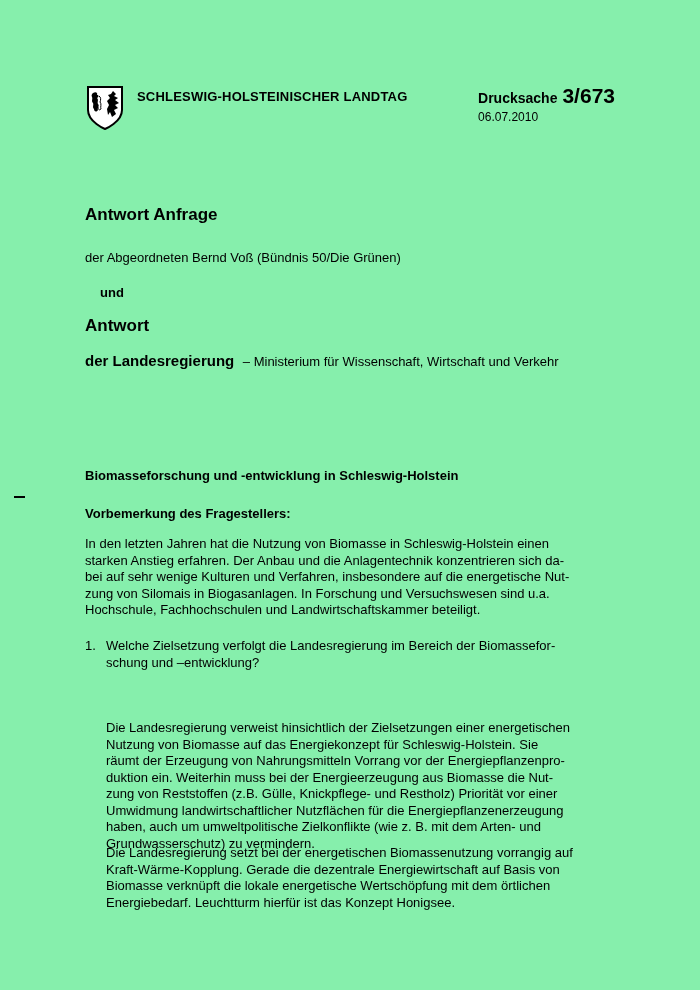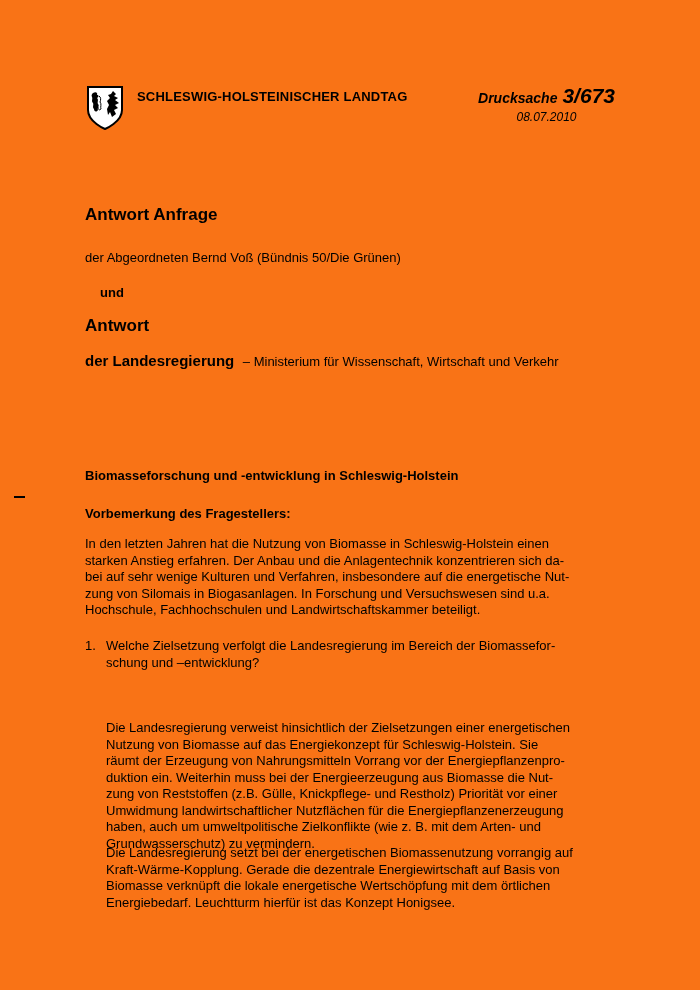--- a/index.html
+++ b/index.html
@@ -4,29 +4,29 @@
 <style>
   * { margin: 0; padding: 0; box-sizing: border-box; }
   html, body { width: 700px; height: 990px; }
   body {
     background: #ffffff;
     color: #000000;
     font-family: "Liberation Sans", sans-serif;
     position: relative;
     overflow: hidden;
   }
-  .page { position: absolute; inset: 0; background: #f97316; }
+  .page { position: absolute; inset: 0; background: #86efac; }
 
   
   .header { position: absolute; top: 84px; left: 85px; width: 530px; display: flex; }
   .logo { width: 40px; height: 48px; flex: 0 0 auto; }
   .header-left { margin-left: 12px; padding-top: 5px; }
   .org-name { font-size: 13px; font-weight: bold; letter-spacing: 0.2px; }
   .period { font-size: 12px; margin-top: 7px; }
-  .header-right { margin-left: auto; text-align: center; padding-top: 0px; font-style: italic; }
+  .header-right { margin-left: auto; text-align: left; padding-top: 0px; }
   .doc-line { display: flex; align-items: baseline; justify-content: flex-end; }
   .doc-type { font-size: 14px; font-weight: bold; }
   .doc-number { font-size: 21px; font-weight: bold; margin-left: 5px; }
   .doc-date { font-size: 12px; margin-top: 2px; }
 
   
   .t-kleine   { position: absolute; top: 205px; left: 85px; font-size: 17px; font-weight: bold; }
   .t-reqby    { position: absolute; top: 250px; left: 85px; font-size: 13px; }
   .t-und      { position: absolute; top: 285px; left: 100px; font-size: 13px; font-weight: bold; }
   .t-antwort  { position: absolute; top: 316px; left: 85px; font-size: 17px; font-weight: bold; }
@@ -67,21 +67,21 @@
       </svg>
     </div>
     <div class="header-left">
       <div class="org-name">SCHLESWIG-HOLSTEINISCHER LANDTAG</div>
     </div>
     <div class="header-right">
       <div class="doc-line">
         <span class="doc-type">Drucksache</span>
         <span class="doc-number">3/673</span>
       </div>
-      <div class="doc-date">08.07.2010</div>
+      <div class="doc-date">06.07.2010</div>
     </div>
   </div>
 
   <div class="t-kleine">Antwort Anfrage</div>
   <div class="t-reqby">der Abgeordneten Bernd Voß (Bündnis 50/Die Grünen)</div>
   <div class="t-und">und</div>
   <div class="t-antwort">Antwort</div>
   <div class="t-ansby">
     <span class="bold-part">der Landesregierung</span>
     <span class="rest-part">– Ministerium für Wissenschaft, Wirtschaft und Verkehr</span>

